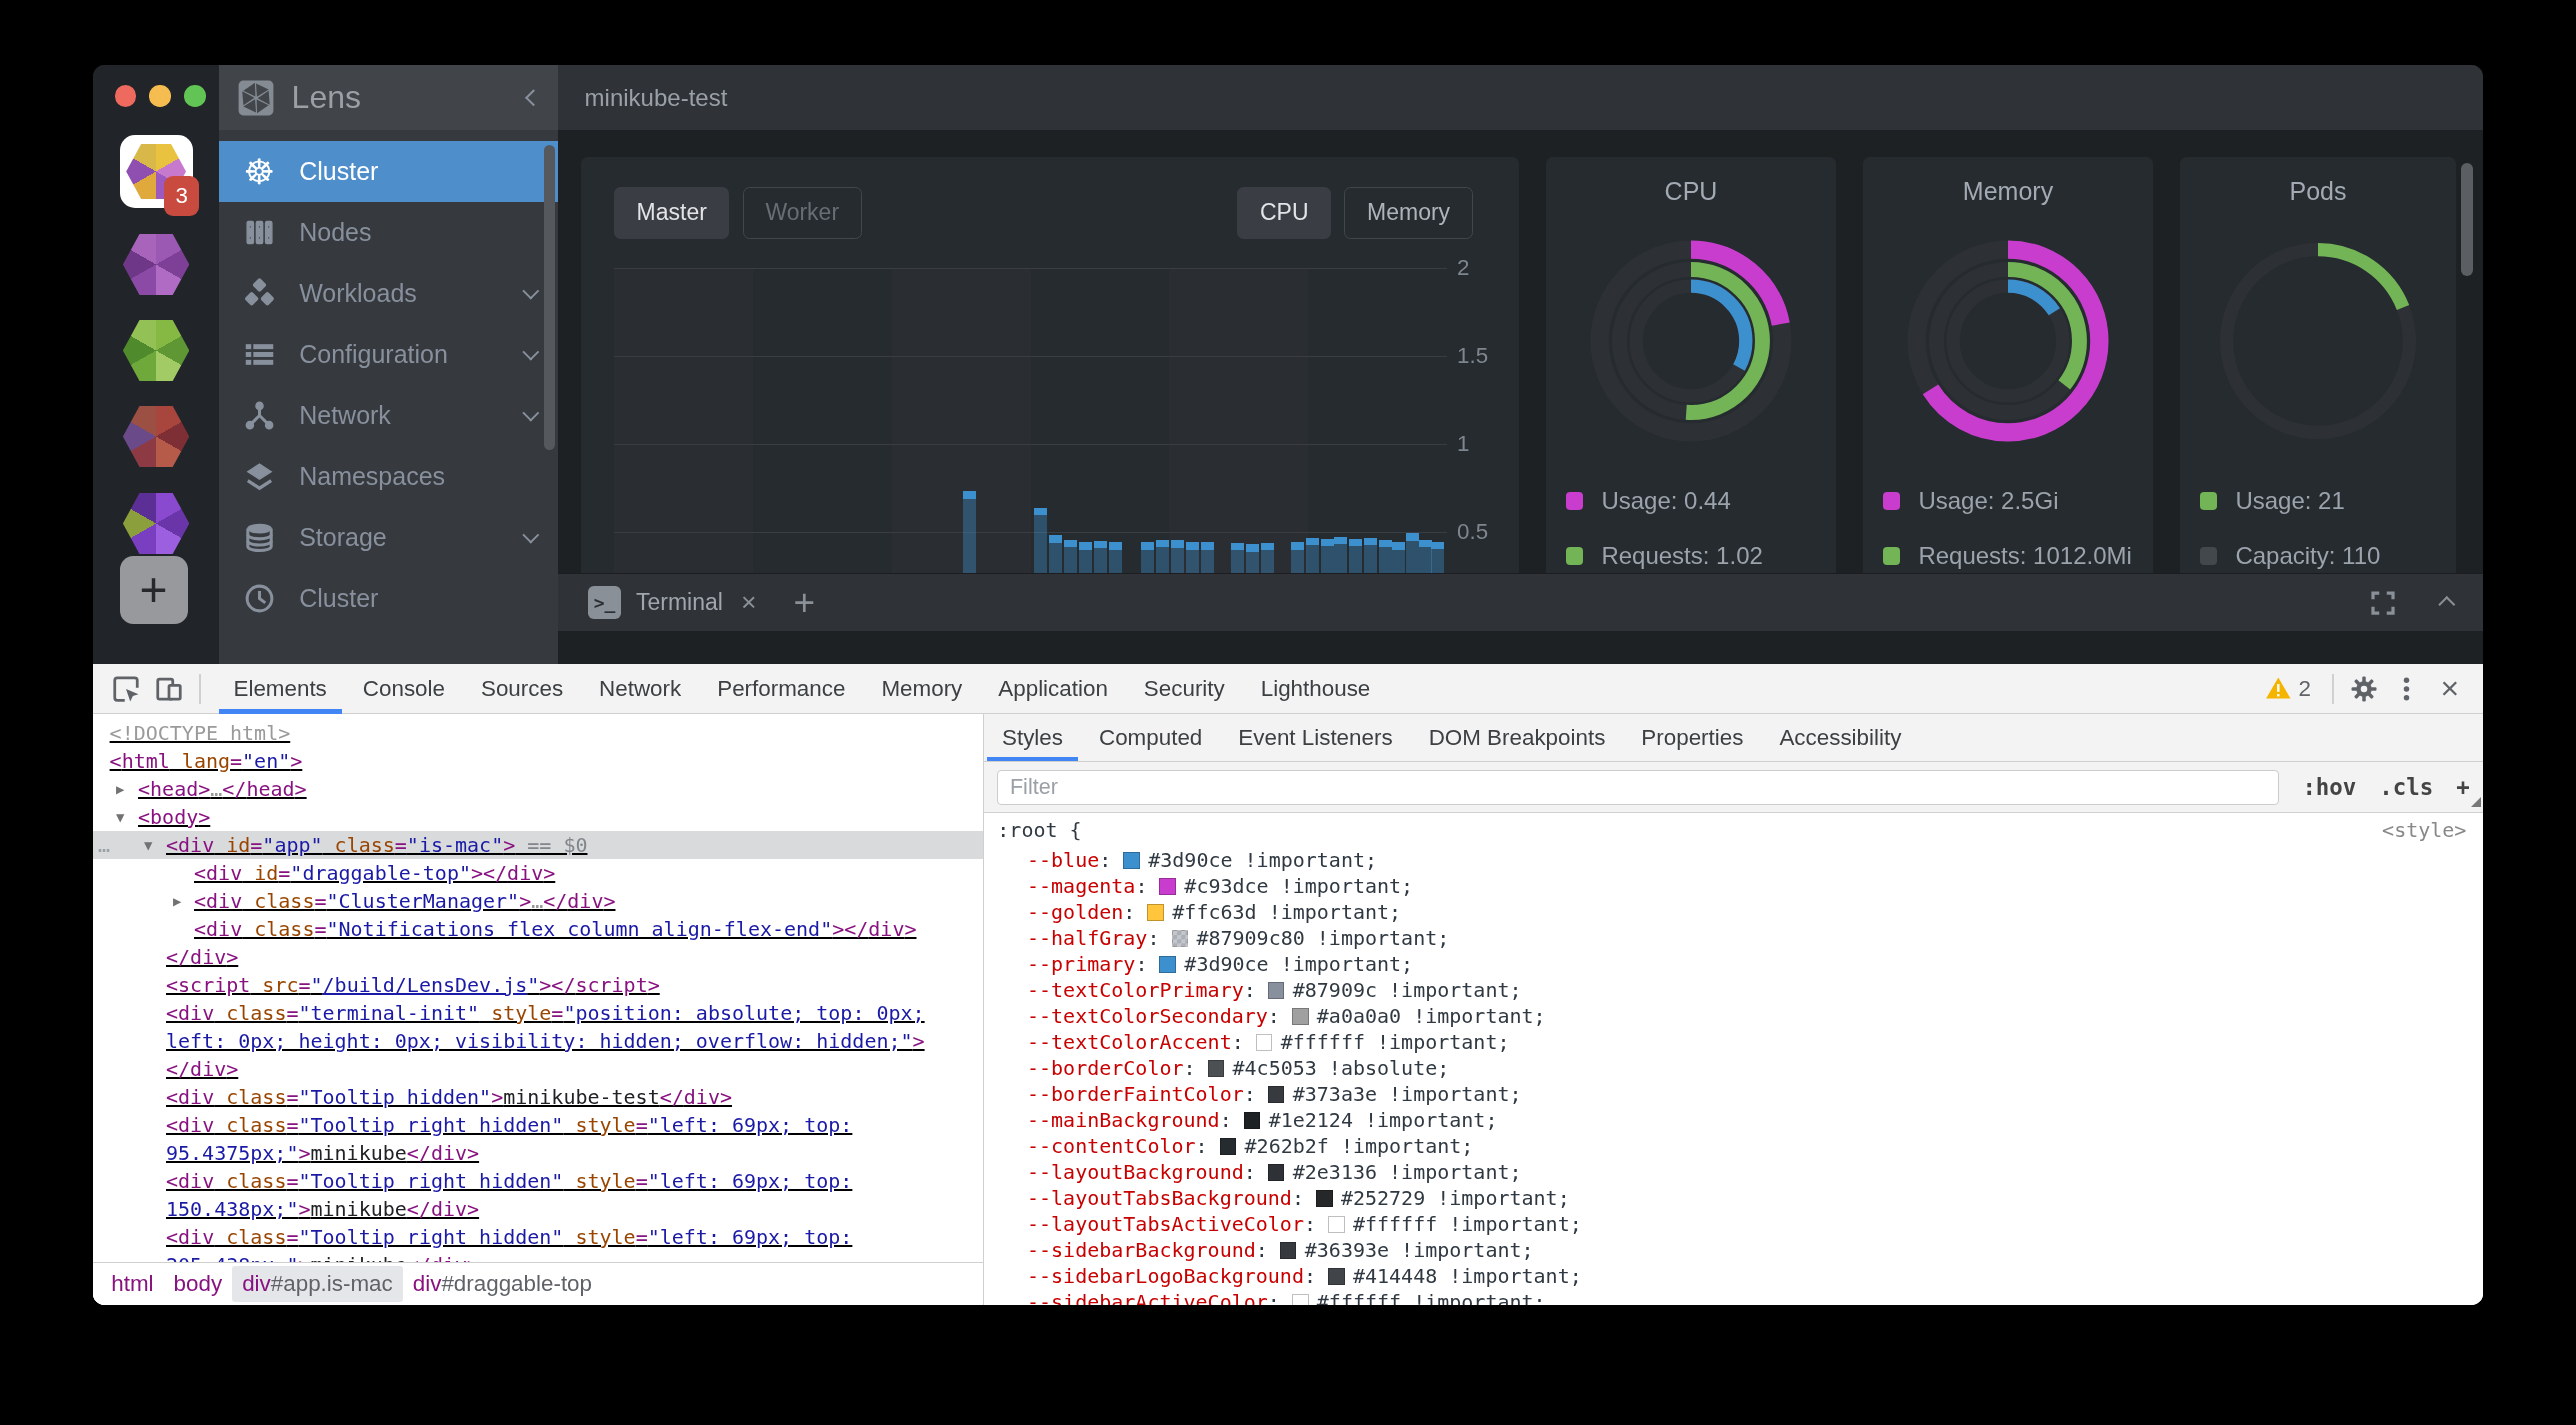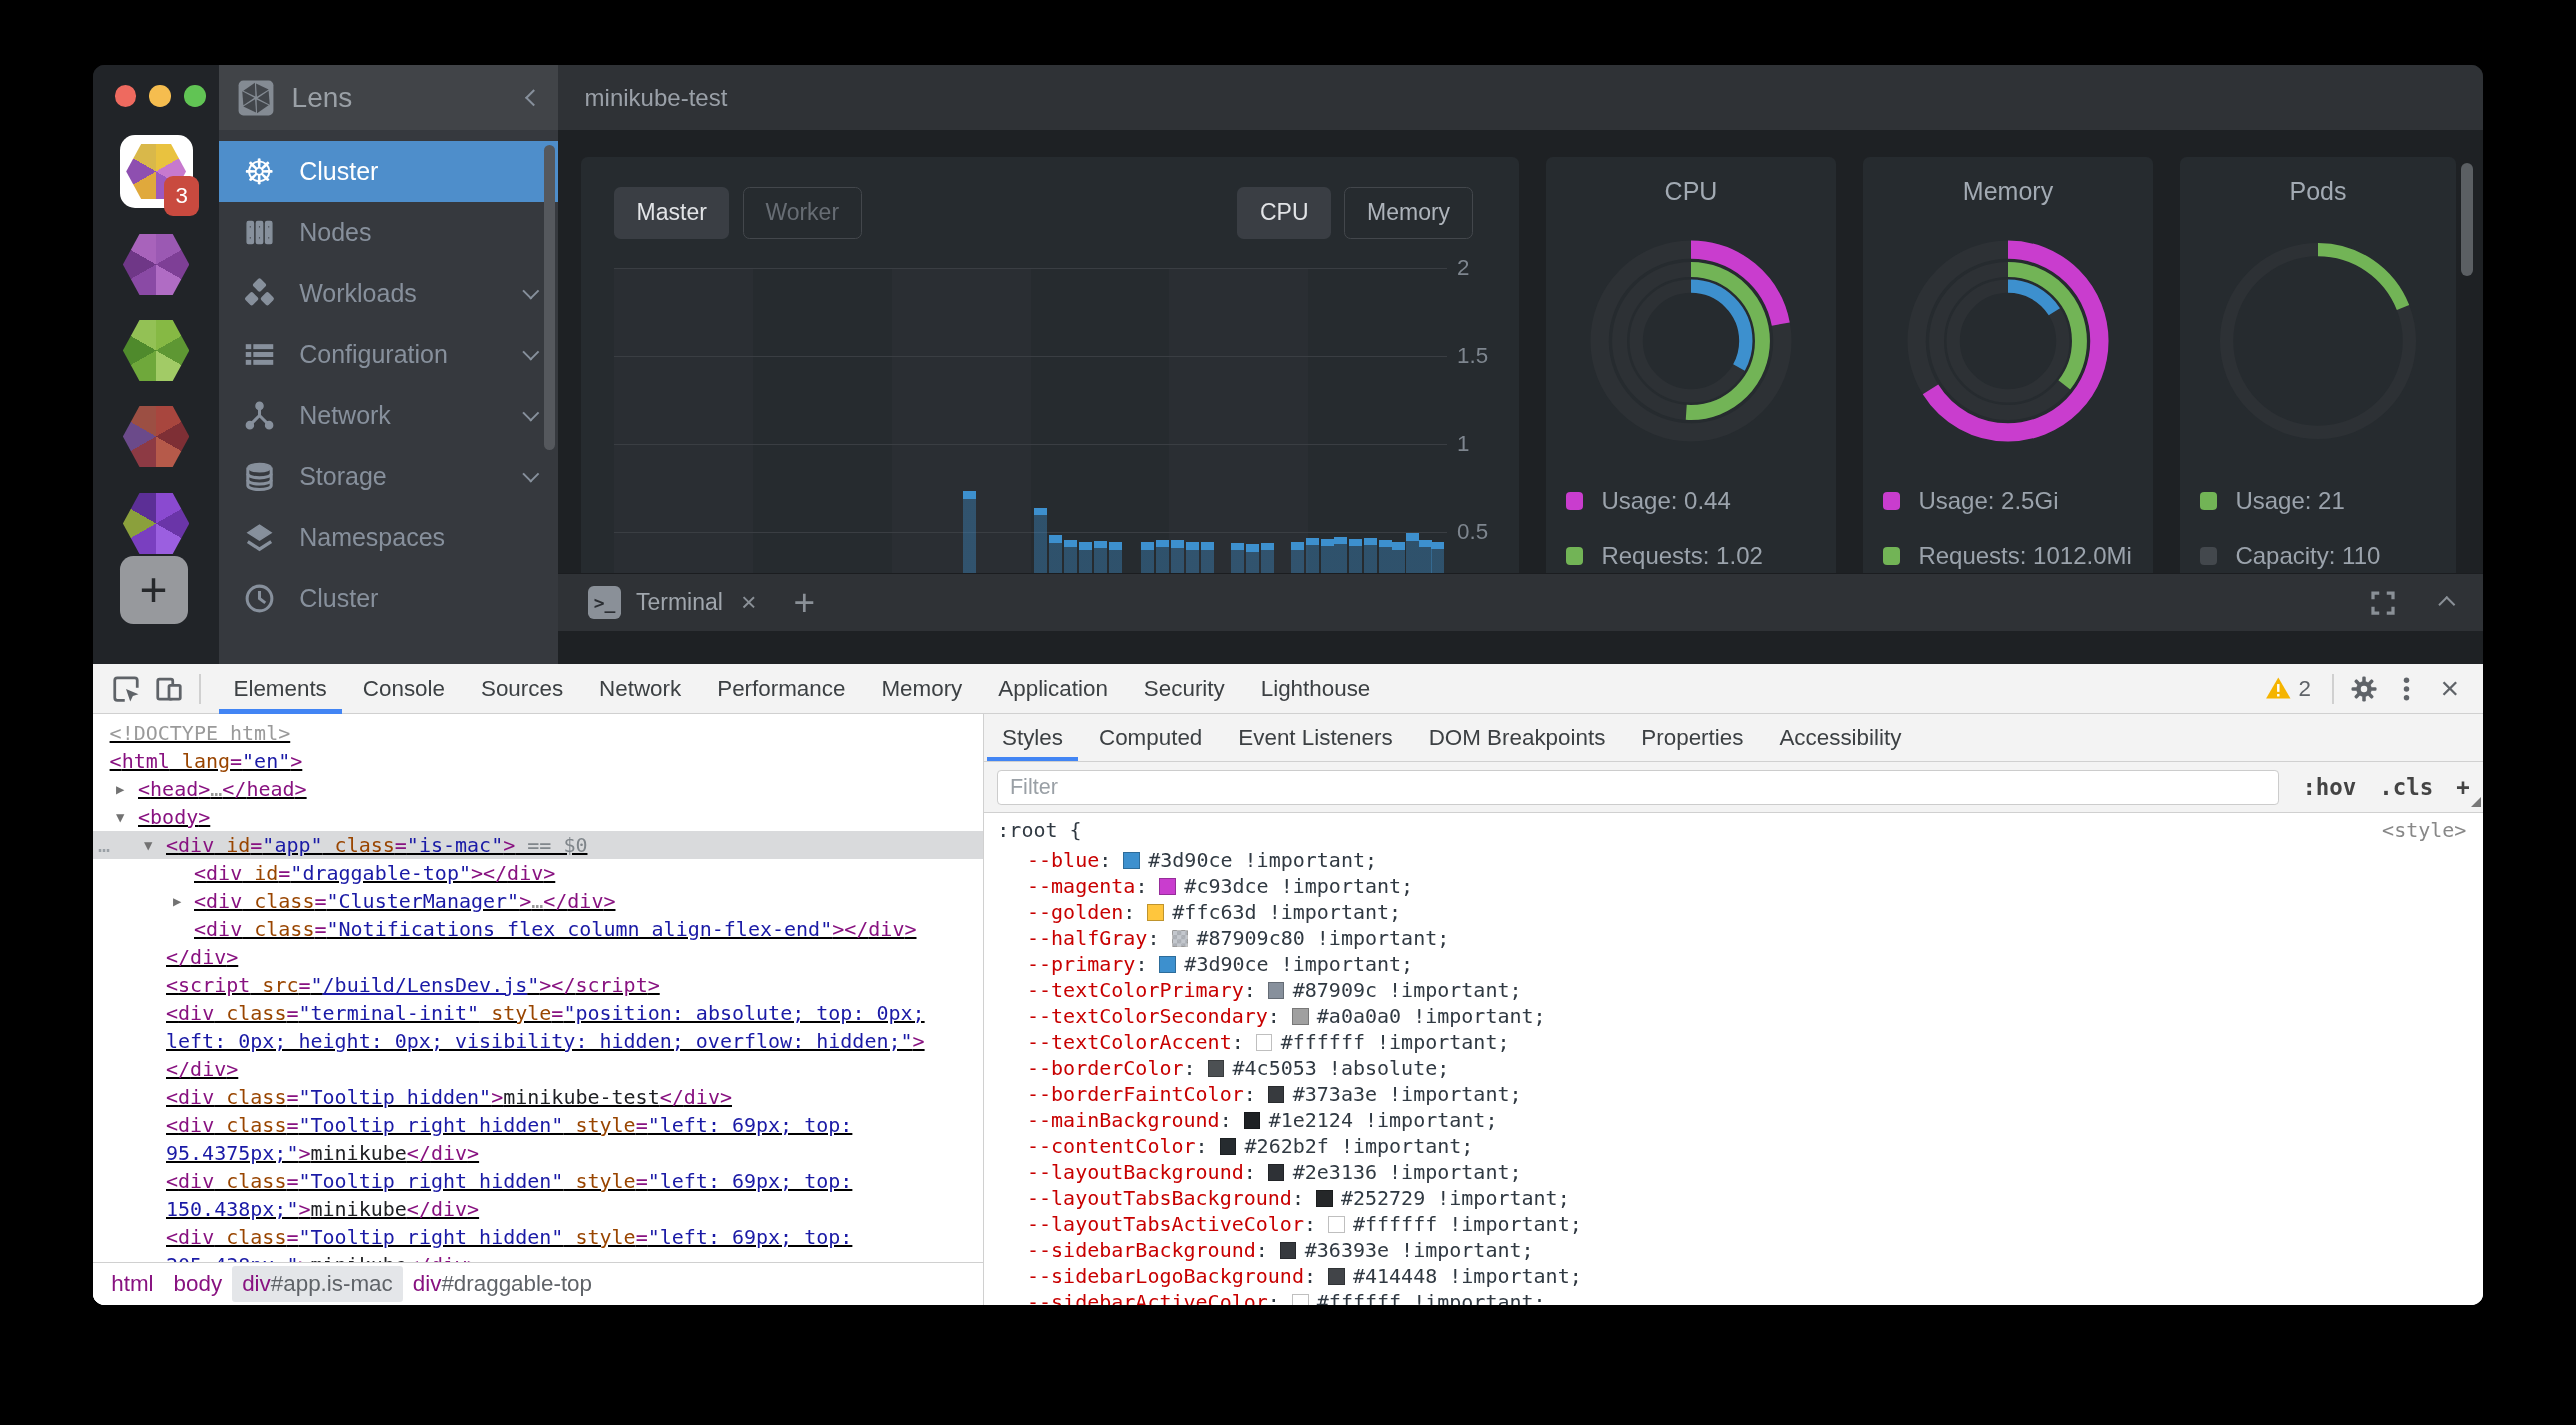--- a/index.html
+++ b/index.html
@@ -12,21 +12,21 @@
   .rail-tile { position:absolute; left:26.6px; width:73px; height:73px; }
   .hex { position:absolute; inset:3.3px; clip-path:polygon(25% 4%,75% 4%,100% 50%,75% 96%,25% 96%,0% 50%); }
   .tile-active { background:#fff; border-radius:15px; }
   .tile-active .hex { inset:6.6px; }
   .rail-badge { position:absolute; right:-6.6px; bottom:-8.3px; min-width:35px; height:40px; background:#c94a3f; border-radius:9px; color:#fff; font-size:22.4px; display:flex; align-items:center; justify-content:center; }
   .rail-add { position:absolute; left:26.6px; width:68px; height:68px; background:#97999d; border-radius:13.3px; color:#26282b; font-size:48px; font-weight:200; display:flex; align-items:center; justify-content:center; line-height:0; cursor:pointer; }
 
   
   #sidebar { position:absolute; left:126px; top:0; width:339px; height:599px; background:#36393e; }
   #sidebar-header { position:absolute; left:0; top:0; right:0; height:65px; background:#414448; display:flex; align-items:center; padding:0 18px; }
-  #brand { color:#9aa0a6; font-size:28px; margin-left:16.6px; flex:1; }
+  #brand { color:#9aa0a6; font-size:32px; margin-left:16.6px; flex:1; }
   .chev { display:inline-block; width:11.6px; height:11.6px; border-right:2.5px solid #87909c; border-bottom:2.5px solid #87909c; }
   .chev-left { transform:rotate(135deg); }
   .chev-down { transform:rotate(45deg); margin-top:-5px; }
   .chev-up { transform:rotate(-135deg); margin-top:5px; }
   #side-menu { position:absolute; top:76px; left:0; right:0; }
   .side-item { height:61px; display:flex; align-items:center; padding:0 21.6px; color:#87909c; font-size:25px; cursor:pointer; }
   .side-item.active { background:#4e8ecb; color:#fff; }
   .side-item .ic { width:37px; height:37px; margin-right:21.6px; display:flex; align-items:center; justify-content:center; flex:none; }
   .side-item .lbl { flex:1; }
   .side-item svg { stroke:#87909c; fill:#87909c; }
@@ -217,36 +217,36 @@
               <circle cx="19" cy="19" r="2.6"></circle>
               <path d="M12 7v5M12 12l-6 6M12 12l6 6" fill="none" stroke-width="2.2"></path>
             </svg>
           </span>
           <span class="lbl">Network</span>
           <span class="chev chev-down"></span>
         </div>
         <div class="side-item">
           <span class="ic">
             <svg width="33" height="33" viewBox="0 0 24 24">
+              <path d="M12 3l8.5 5.5L12 14 3.5 8.5z"></path>
+              <path d="M3.5 15l8.5 5.5L20.5 15" fill="none" stroke-width="2.4"></path>
+            </svg>
+          </span>
+          <span class="lbl">Namespaces</span>
+        </div>
+        <div class="side-item">
+          <span class="ic">
+            <svg width="33" height="33" viewBox="0 0 24 24">
               <ellipse cx="12" cy="5.5" rx="8.5" ry="3"></ellipse>
               <path d="M3.5 5.5v13c0 1.7 3.8 3 8.5 3s8.5-1.3 8.5-3v-13" fill="none" stroke-width="2.2"></path>
               <path d="M3.5 10c0 1.7 3.8 3 8.5 3s8.5-1.3 8.5-3M3.5 14.5c0 1.7 3.8 3 8.5 3s8.5-1.3 8.5-3" fill="none" stroke-width="2.2"></path>
             </svg>
           </span>
           <span class="lbl">Storage</span>
           <span class="chev chev-down"></span>
-        </div>
-        <div class="side-item">
-          <span class="ic">
-            <svg width="33" height="33" viewBox="0 0 24 24">
-              <path d="M12 3l8.5 5.5L12 14 3.5 8.5z"></path>
-              <path d="M3.5 15l8.5 5.5L20.5 15" fill="none" stroke-width="2.4"></path>
-            </svg>
-          </span>
-          <span class="lbl">Namespaces</span>
         </div>
         <div class="side-item">
           <span class="ic">
             <svg width="33" height="33" viewBox="0 0 24 24">
               <circle cx="12" cy="12" r="9" fill="none" stroke-width="2.2"></circle>
               <path d="M12 6.5V12l4.2 3.2" fill="none" stroke-width="2.2"></path>
             </svg>
           </span>
           <span class="lbl">Cluster</span>
         </div>

